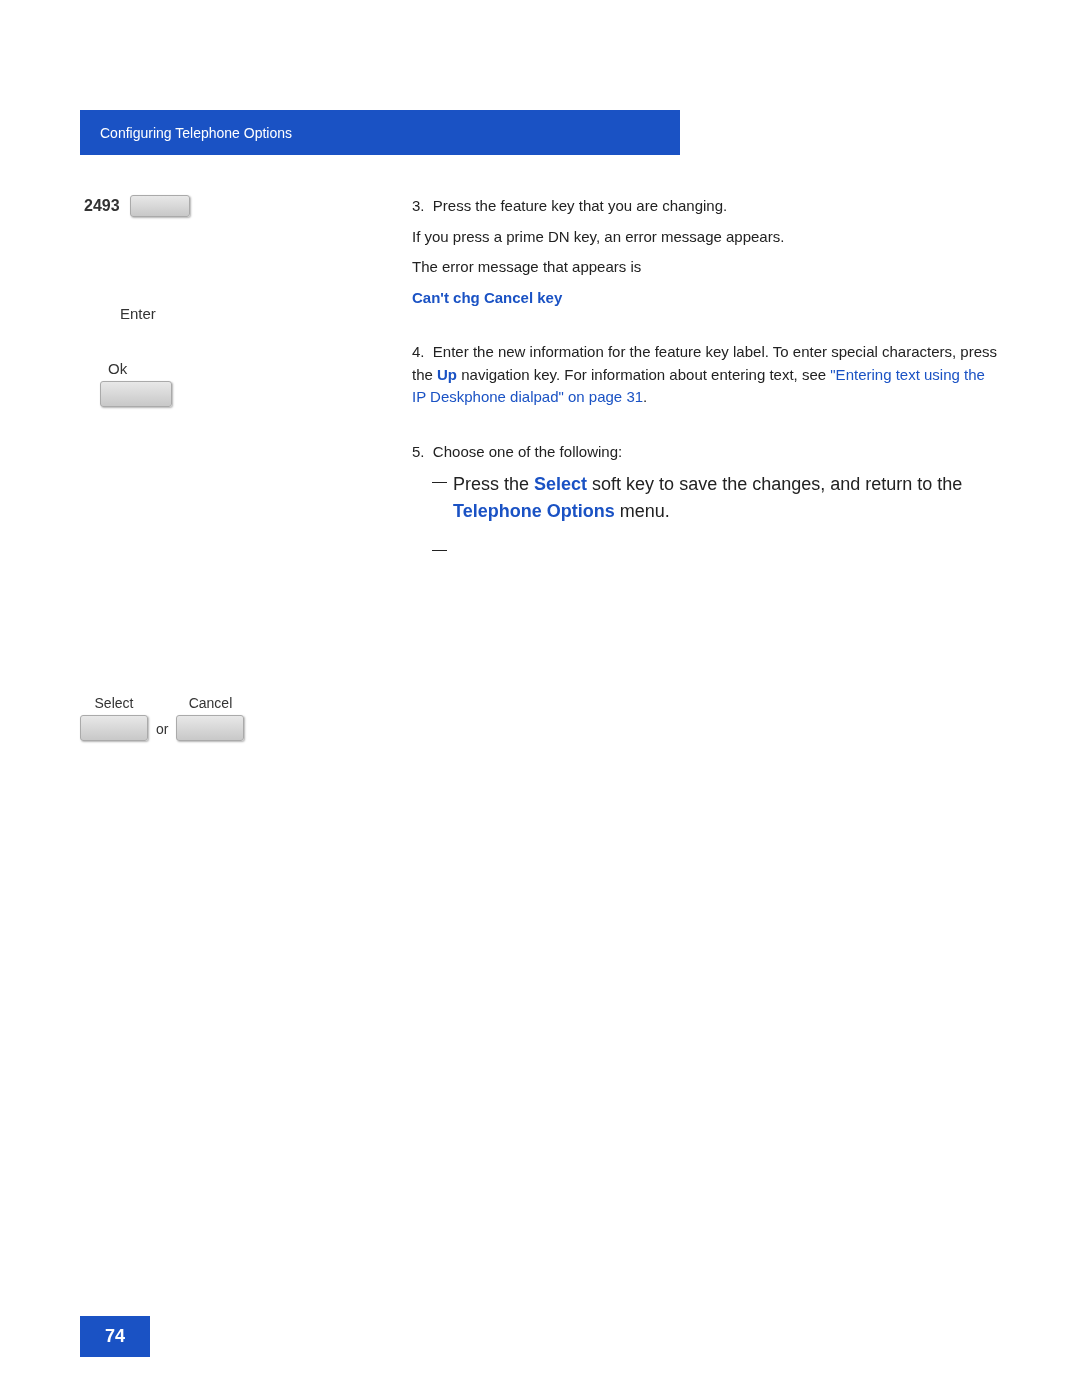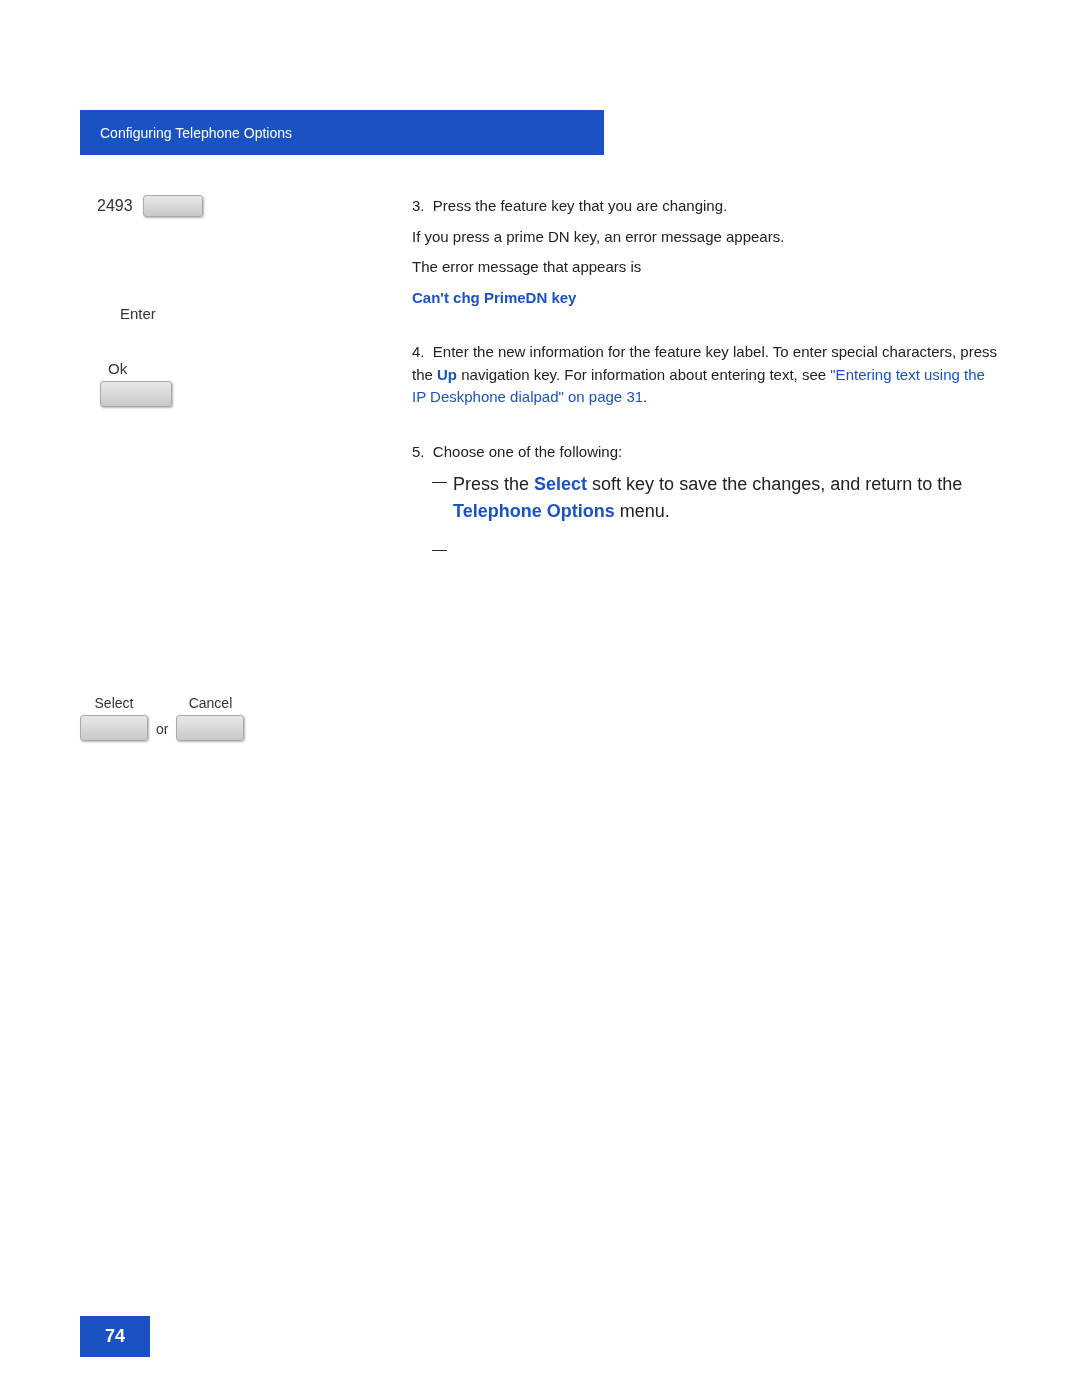--- a/index.html
+++ b/index.html
@@ -11,21 +11,21 @@
       font-size: 15px;
       color: #222;
       position: relative;
       overflow: hidden;
     }
 
     .header-bar {
       position: absolute;
       top: 110px;
       left: 80px;
-      width: 524px;
+      width: 600px;
       background: #1a52c4;
       padding: 14px 20px;
     }
 
     .header-bar span {
       color: #ffffff;
       font-size: 14px;
     }
 
     .content-area {
@@ -196,21 +196,22 @@
     .page-number-text {
       color: #ffffff;
       font-size: 18px;
       font-weight: bold;
     }
 
     
     .pos-2493 {
       position: absolute;
       top: 0px;
-      left: 17px;
+      left: 4px;
+      font-weight: bold;
     }
 
     .pos-enter {
       position: absolute;
       top: 110px;
       left: 40px;
     }
 
     .pos-ok {
       position: absolute;
@@ -276,21 +277,21 @@
       <p class="step-text">
         <span>3.&nbsp;&nbsp;</span>Press the feature key that you are changing.
       </p>
       <p class="step-text">
         If you press a prime DN key, an error message appears.
       </p>
       <p class="step-text">
         The error message that appears is
       </p>
       <p class="step-text">
-        <span class="blue-bold">Can't chg PrimeDN key</span>
+        <span class="blue-bold">Can't chg Cancel key</span>
       </p>
     </div>
 
     <div class="step-block" style="margin-bottom:32px;">
       <p class="step-text">
         <span>4.&nbsp;&nbsp;</span>Enter the new information for the feature key label. To enter special characters, press the <span class="blue-bold">Up</span> navigation key. For information about entering text, see <span class="blue-link">"Entering text using the IP Deskphone dialpad" on page 31</span>.
       </p>
     </div>
 
     <div class="step-block">

